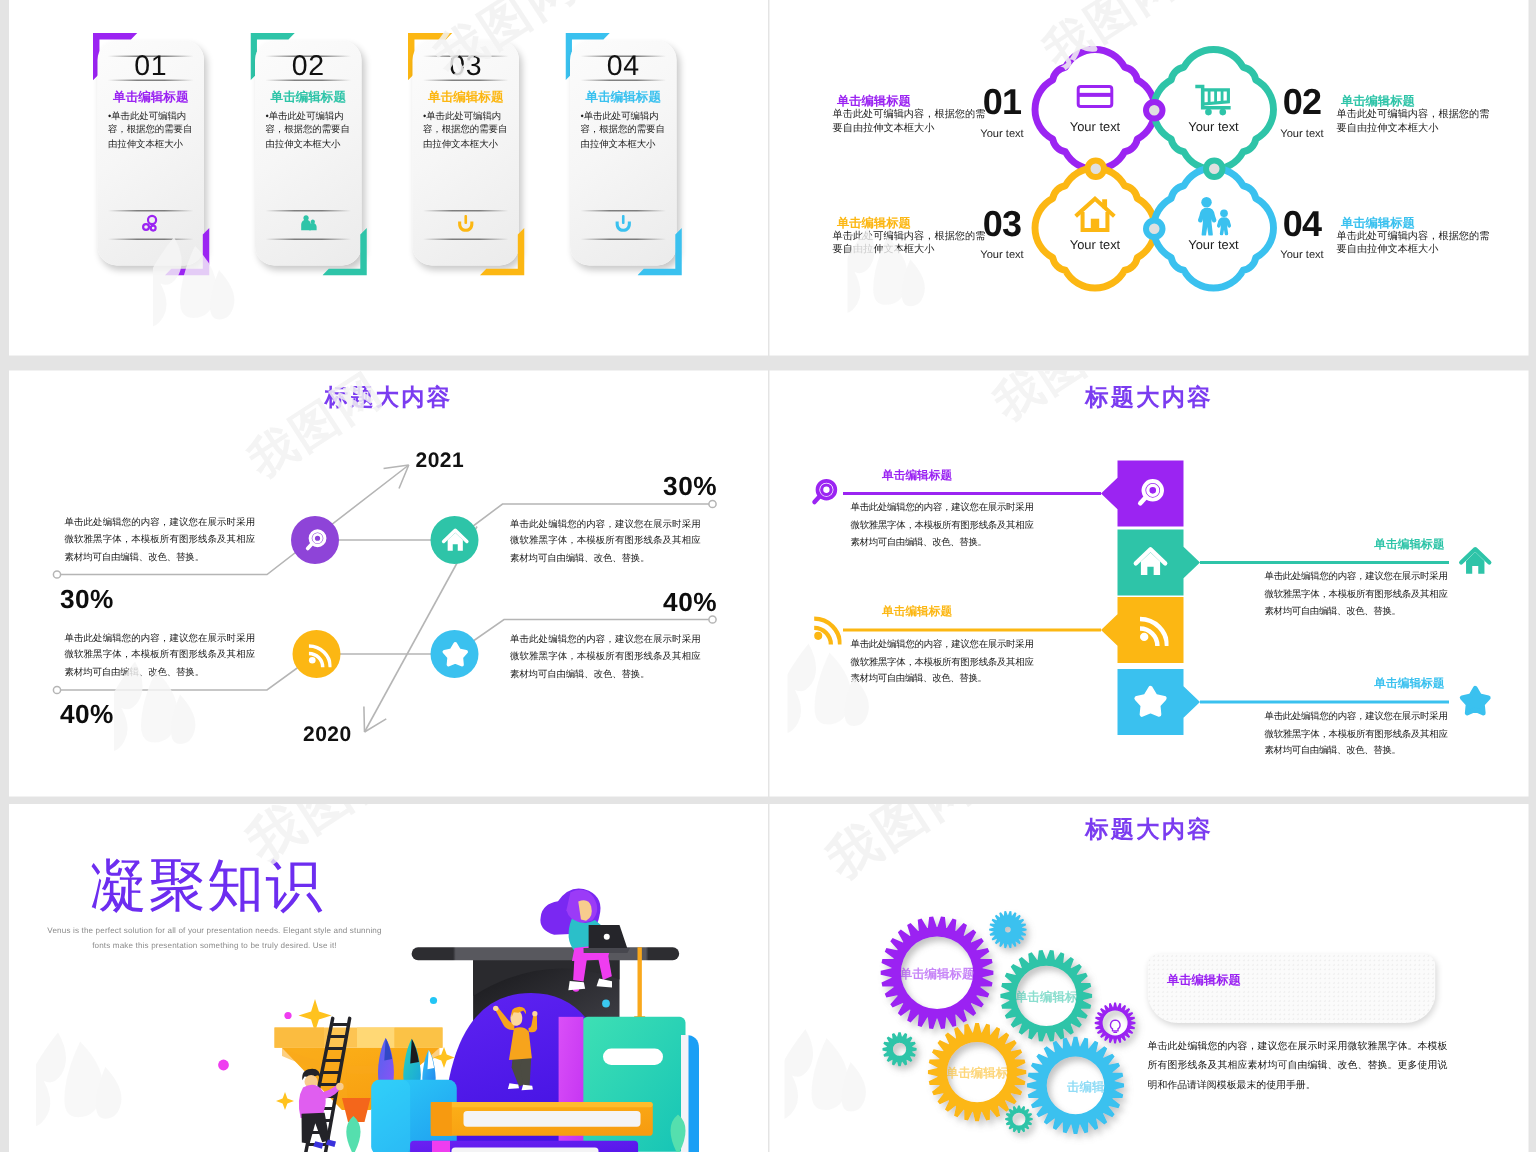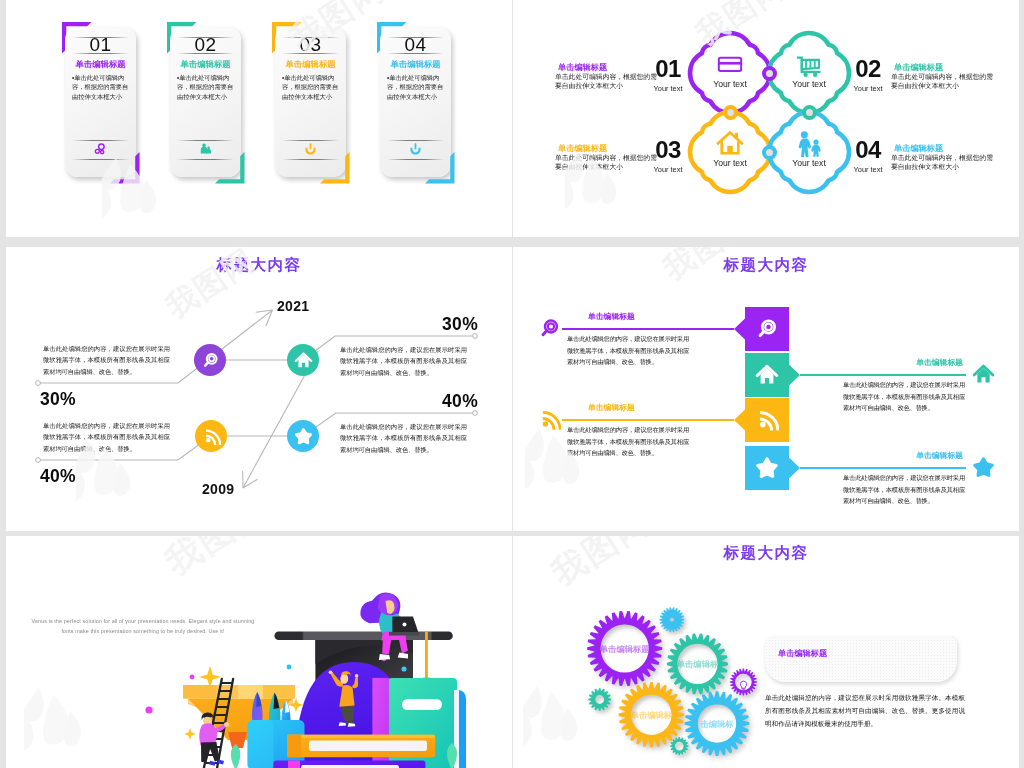--- a/index.html
+++ b/index.html
@@ -201,21 +201,21 @@
         <polyline points="469,89 329,89 297,113" fill="none" stroke="#b5b5b5" stroke-width="1.05"></polyline>
         <circle cx="469" cy="89" r="2.4" fill="#fff" stroke="#b5b5b5" stroke-width="1.0"></circle>
         <polyline points="469,166 330,166 297,189" fill="none" stroke="#b5b5b5" stroke-width="1.05"></polyline>
         <circle cx="469" cy="166" r="2.4" fill="#fff" stroke="#b5b5b5" stroke-width="1.0"></circle>
         <line x1="312" y1="104" x2="237" y2="241" stroke="#b5b5b5" stroke-width="1.05"></line>
         <path d="M237 241 L236.6 224.0 M237 241 L251.5 232.2" fill="none" stroke="#b5b5b5" stroke-width="1.05"></path>
         <line x1="210" y1="113" x2="292" y2="113" stroke="#b5b5b5" stroke-width="1.05"></line>
         <line x1="211" y1="189" x2="292" y2="189" stroke="#b5b5b5" stroke-width="1.05"></line>
       </svg>
 <div style="position:absolute;left:271px;top:51px;font-size:14px;font-weight:bold;color:#111;letter-spacing:0.3px;">2021</div>
-<div style="position:absolute;left:196px;top:234px;font-size:14px;font-weight:bold;color:#111;letter-spacing:0.3px;">2009</div>
+<div style="position:absolute;left:196px;top:234px;font-size:14px;font-weight:bold;color:#111;letter-spacing:0.3px;">2020</div>
 <div style="position:absolute;left:37px;top:96px;width:127px;font-size:6.3px;color:#171717;line-height:1.82;text-align:justify;letter-spacing:-0.1px;">单击此处编辑您的内容，建议您在展示时采用微软雅黑字体，本模板所有图形线条及其相应素材均可自由编辑、改色、替换。</div>
 <div style="position:absolute;left:34px;top:142px;font-size:17.5px;font-weight:bold;color:#0d0d0d;letter-spacing:0.3px;">30%</div>
 <div style="position:absolute;left:37px;top:173px;width:127px;font-size:6.3px;color:#171717;line-height:1.82;text-align:justify;letter-spacing:-0.1px;">单击此处编辑您的内容，建议您在展示时采用微软雅黑字体，本模板所有图形线条及其相应素材均可自由编辑、改色、替换。</div>
 <div style="position:absolute;left:34px;top:219px;font-size:17.5px;font-weight:bold;color:#0d0d0d;letter-spacing:0.3px;">40%</div>
 <div style="position:absolute;left:334px;top:97px;width:127px;font-size:6.3px;color:#171717;line-height:1.82;text-align:justify;letter-spacing:-0.1px;">单击此处编辑您的内容，建议您在展示时采用微软雅黑字体，本模板所有图形线条及其相应素材均可自由编辑、改色、替换。</div>
 <div style="position:absolute;left:400px;top:67px;width:72px;text-align:right;font-size:17.5px;font-weight:bold;color:#0d0d0d;letter-spacing:0.3px;">30%</div>
 <div style="position:absolute;left:334px;top:174px;width:127px;font-size:6.3px;color:#171717;line-height:1.82;text-align:justify;letter-spacing:-0.1px;">单击此处编辑您的内容，建议您在展示时采用微软雅黑字体，本模板所有图形线条及其相应素材均可自由编辑、改色、替换。</div>
 <div style="position:absolute;left:400px;top:144px;width:72px;text-align:right;font-size:17.5px;font-weight:bold;color:#0d0d0d;letter-spacing:0.3px;">40%</div>
 <div style="position:absolute;left:188.0px;top:97.0px;width:32px;height:32px;border-radius:50%;background:#8e44d8;display:flex;align-items:center;justify-content:center;">
         <svg width="19" height="19" viewBox="0 0 24 24">
@@ -310,20 +310,21 @@
           <polygon points="12.00,2.90 15.12,8.21 21.13,9.53 17.04,14.14 17.64,20.27 12.00,17.80 6.36,20.27 6.96,14.14 2.87,9.53 8.88,8.21" fill="#3ac1ef" stroke="#3ac1ef" stroke-width="3.2" stroke-linejoin="round"></polygon>
         </svg></div>
 <div style="position:absolute;left:142px;top:8px;transform:rotate(-33deg) scale(1.0);transform-origin:0 0;font-size:31px;color:#f2f2f2;white-space:nowrap;letter-spacing:2px;font-weight:bold;pointer-events:none;opacity:0.85;">我图网</div>
 <div style="position:absolute;left:12px;top:180px;transform:scale(1.0);transform-origin:0 0;pointer-events:none;opacity:0.8;"><svg width="58" height="62" viewBox="0 0 58 62">
           <path d="M14 2 q9 16 2 27 q-5 7 -11 4 q7 13 2 22 q-4 7 -9 7 q-7 0 -7 -11 q0 -20 23 -49 z" fill="#f6f6f6"></path>
           <path d="M28 8 q17 17 14 33 q-3 15 -15 15 q-9 0 -9 -11 q0 -16 10 -37 z" fill="#f7f7f7"></path>
           <path d="M44 24 q12 13 10 23 q-2 10 -10 10 q-6 0 -6 -9 q0 -10 6 -24 z" fill="#f6f6f6"></path>
         </svg></div>
 </div>
 <div class="slide" style="left:6px;top:536px;width:506px;height:232px;">
+<div style="position:absolute;left:54px;top:36px;font-size:38px;font-weight:normal;color:#6d2df0;letter-spacing:1px;line-height:38px;">凝聚知识</div>
 <div style="position:absolute;left:10px;top:82px;width:254px;text-align:center;font-size:5.4px;color:#8a8a8a;letter-spacing:0.1px;">Venus is the perfect solution for all of your presentation needs. Elegant style and stunning</div>
 <div style="position:absolute;left:10px;top:92px;width:254px;text-align:center;font-size:5.4px;color:#8a8a8a;letter-spacing:0.1px;">fonts make this presentation something to be truly desired. Use it!</div>
 <svg style="position:absolute;left:0;top:0;" width="506" height="232" viewBox="0 0 506 232">
 <defs>
   <linearGradient id="gPurple" x1="0" y1="0" x2="0.35" y2="1">
     <stop offset="0" stop-color="#5f23f2"></stop>
             <stop offset="1" stop-color="#4412e2"></stop>
   </linearGradient>
   <linearGradient id="gOrange" x1="0.1" y1="0" x2="0.8" y2="1">
     <stop offset="0" stop-color="#fcb018"></stop>
@@ -534,21 +535,21 @@
         <path d="M 164.86 176.03 L 171.18 177.55 L 171.18 180.05 L 164.86 181.57 L 164.81 181.99 L 170.63 184.87 L 170.08 187.31 L 163.58 187.39 L 163.44 187.78 L 168.47 191.89 L 167.39 194.15 L 161.03 192.77 L 160.81 193.13 L 164.81 198.26 L 163.25 200.21 L 157.36 197.46 L 157.06 197.76 L 159.81 203.65 L 157.86 205.21 L 152.73 201.21 L 152.37 201.43 L 153.75 207.79 L 151.49 208.87 L 147.38 203.84 L 146.99 203.98 L 146.91 210.48 L 144.47 211.03 L 141.59 205.21 L 141.17 205.26 L 139.65 211.58 L 137.15 211.58 L 135.63 205.26 L 135.21 205.21 L 132.33 211.03 L 129.89 210.48 L 129.81 203.98 L 129.42 203.84 L 125.31 208.87 L 123.05 207.79 L 124.43 201.43 L 124.07 201.21 L 118.94 205.21 L 116.99 203.65 L 119.74 197.76 L 119.44 197.46 L 113.55 200.21 L 111.99 198.26 L 115.99 193.13 L 115.77 192.77 L 109.41 194.15 L 108.33 191.89 L 113.36 187.78 L 113.22 187.39 L 106.72 187.31 L 106.17 184.87 L 111.99 181.99 L 111.94 181.57 L 105.62 180.05 L 105.62 177.55 L 111.94 176.03 L 111.99 175.61 L 106.17 172.73 L 106.72 170.29 L 113.22 170.21 L 113.36 169.82 L 108.33 165.71 L 109.41 163.45 L 115.77 164.83 L 115.99 164.47 L 111.99 159.34 L 113.55 157.39 L 119.44 160.14 L 119.74 159.84 L 116.99 153.95 L 118.94 152.39 L 124.07 156.39 L 124.43 156.17 L 123.05 149.81 L 125.31 148.73 L 129.42 153.76 L 129.81 153.62 L 129.89 147.12 L 132.33 146.57 L 135.21 152.39 L 135.63 152.34 L 137.15 146.02 L 139.65 146.02 L 141.17 152.34 L 141.59 152.39 L 144.47 146.57 L 146.91 147.12 L 146.99 153.62 L 147.38 153.76 L 151.49 148.73 L 153.75 149.81 L 152.37 156.17 L 152.73 156.39 L 157.86 152.39 L 159.81 153.95 L 157.06 159.84 L 157.36 160.14 L 163.25 157.39 L 164.81 159.34 L 160.81 164.47 L 161.03 164.83 L 167.39 163.45 L 168.47 165.71 L 163.44 169.82 L 163.58 170.21 L 170.08 170.29 L 170.63 172.73 L 164.81 175.61 Z M 118.30 178.80 A 20.10 20.10 0 1 0 158.50 178.80 A 20.10 20.10 0 1 0 118.30 178.80 Z" fill="#fcb713" fill-rule="evenodd" filter="url(#gsh)"></path>
         <path d="M 230.06 184.87 L 236.38 186.36 L 236.38 188.84 L 230.06 190.33 L 230.01 190.74 L 235.84 193.60 L 235.29 196.01 L 228.80 196.06 L 228.66 196.45 L 233.71 200.53 L 232.63 202.76 L 226.29 201.36 L 226.07 201.71 L 230.08 206.82 L 228.54 208.75 L 222.67 205.98 L 222.38 206.27 L 225.15 212.14 L 223.22 213.68 L 218.11 209.67 L 217.76 209.89 L 219.16 216.23 L 216.93 217.31 L 212.85 212.26 L 212.46 212.40 L 212.41 218.89 L 210.00 219.44 L 207.14 213.61 L 206.73 213.66 L 205.24 219.98 L 202.76 219.98 L 201.27 213.66 L 200.86 213.61 L 198.00 219.44 L 195.59 218.89 L 195.54 212.40 L 195.15 212.26 L 191.07 217.31 L 188.84 216.23 L 190.24 209.89 L 189.89 209.67 L 184.78 213.68 L 182.85 212.14 L 185.62 206.27 L 185.33 205.98 L 179.46 208.75 L 177.92 206.82 L 181.93 201.71 L 181.71 201.36 L 175.37 202.76 L 174.29 200.53 L 179.34 196.45 L 179.20 196.06 L 172.71 196.01 L 172.16 193.60 L 177.99 190.74 L 177.94 190.33 L 171.62 188.84 L 171.62 186.36 L 177.94 184.87 L 177.99 184.46 L 172.16 181.60 L 172.71 179.19 L 179.20 179.14 L 179.34 178.75 L 174.29 174.67 L 175.37 172.44 L 181.71 173.84 L 181.93 173.49 L 177.92 168.38 L 179.46 166.45 L 185.33 169.22 L 185.62 168.93 L 182.85 163.06 L 184.78 161.52 L 189.89 165.53 L 190.24 165.31 L 188.84 158.97 L 191.07 157.89 L 195.15 162.94 L 195.54 162.80 L 195.59 156.31 L 198.00 155.76 L 200.86 161.59 L 201.27 161.54 L 202.76 155.22 L 205.24 155.22 L 206.73 161.54 L 207.14 161.59 L 210.00 155.76 L 212.41 156.31 L 212.46 162.80 L 212.85 162.94 L 216.93 157.89 L 219.16 158.97 L 217.76 165.31 L 218.11 165.53 L 223.22 161.52 L 225.15 163.06 L 222.38 168.93 L 222.67 169.22 L 228.54 166.45 L 230.08 168.38 L 226.07 173.49 L 226.29 173.84 L 232.63 172.44 L 233.71 174.67 L 228.66 178.75 L 228.80 179.14 L 235.29 179.19 L 235.84 181.60 L 230.01 184.46 Z M 184.80 187.60 A 19.20 19.20 0 1 0 223.20 187.60 A 19.20 19.20 0 1 0 184.80 187.60 Z" fill="#3ac1ef" fill-rule="evenodd" filter="url(#gsh)"></path>
         <path d="M 168.42 82.43 L 171.39 83.09 L 171.39 84.31 L 168.42 84.97 L 168.39 85.16 L 171.05 86.64 L 170.71 87.80 L 167.67 87.60 L 167.59 87.78 L 169.73 89.94 L 169.08 90.96 L 166.22 89.91 L 166.09 90.06 L 167.53 92.74 L 166.62 93.53 L 164.17 91.72 L 164.01 91.83 L 164.64 94.80 L 163.53 95.31 L 161.70 92.88 L 161.51 92.94 L 161.28 95.97 L 160.08 96.14 L 159.00 93.30 L 158.80 93.30 L 157.72 96.14 L 156.52 95.97 L 156.29 92.94 L 156.10 92.88 L 154.27 95.31 L 153.16 94.80 L 153.79 91.83 L 153.63 91.72 L 151.18 93.53 L 150.27 92.74 L 151.71 90.06 L 151.58 89.91 L 148.72 90.96 L 148.07 89.94 L 150.21 87.78 L 150.13 87.60 L 147.09 87.80 L 146.75 86.64 L 149.41 85.16 L 149.38 84.97 L 146.41 84.31 L 146.41 83.09 L 149.38 82.43 L 149.41 82.24 L 146.75 80.76 L 147.09 79.60 L 150.13 79.80 L 150.21 79.62 L 148.07 77.46 L 148.72 76.44 L 151.58 77.49 L 151.71 77.34 L 150.27 74.66 L 151.18 73.87 L 153.63 75.68 L 153.79 75.57 L 153.16 72.60 L 154.27 72.09 L 156.10 74.52 L 156.29 74.46 L 156.52 71.43 L 157.72 71.26 L 158.80 74.10 L 159.00 74.10 L 160.08 71.26 L 161.28 71.43 L 161.51 74.46 L 161.70 74.52 L 163.53 72.09 L 164.64 72.60 L 164.01 75.57 L 164.17 75.68 L 166.62 73.87 L 167.53 74.66 L 166.09 77.34 L 166.22 77.49 L 169.08 76.44 L 169.73 77.46 L 167.59 79.62 L 167.67 79.80 L 170.71 79.60 L 171.05 80.76 L 168.39 82.24 Z M 157.00 83.70 A 1.90 1.90 0 1 0 160.80 83.70 A 1.90 1.90 0 1 0 157.00 83.70 Z" fill="#3ac1ef" fill-rule="evenodd" filter="url(#gsh)"></path>
         <path d="M 95.16 161.94 L 98.07 162.74 L 98.07 164.26 L 95.16 165.06 L 95.11 165.29 L 97.50 167.15 L 96.92 168.56 L 93.92 168.18 L 93.78 168.38 L 95.28 171.01 L 94.21 172.08 L 91.58 170.58 L 91.38 170.72 L 91.76 173.72 L 90.35 174.30 L 88.49 171.91 L 88.26 171.96 L 87.46 174.87 L 85.94 174.87 L 85.14 171.96 L 84.91 171.91 L 83.05 174.30 L 81.64 173.72 L 82.02 170.72 L 81.82 170.58 L 79.19 172.08 L 78.12 171.01 L 79.62 168.38 L 79.48 168.18 L 76.48 168.56 L 75.90 167.15 L 78.29 165.29 L 78.24 165.06 L 75.33 164.26 L 75.33 162.74 L 78.24 161.94 L 78.29 161.71 L 75.90 159.85 L 76.48 158.44 L 79.48 158.82 L 79.62 158.62 L 78.12 155.99 L 79.19 154.92 L 81.82 156.42 L 82.02 156.28 L 81.64 153.28 L 83.05 152.70 L 84.91 155.09 L 85.14 155.04 L 85.94 152.13 L 87.46 152.13 L 88.26 155.04 L 88.49 155.09 L 90.35 152.70 L 91.76 153.28 L 91.38 156.28 L 91.58 156.42 L 94.21 154.92 L 95.28 155.99 L 93.78 158.62 L 93.92 158.82 L 96.92 158.44 L 97.50 159.85 L 95.11 161.71 Z M 82.30 163.50 A 4.40 4.40 0 1 0 91.10 163.50 A 4.40 4.40 0 1 0 82.30 163.50 Z" fill="#2ec4a8" fill-rule="evenodd" filter="url(#gsh)"></path>
         <path d="M 240.92 144.71 L 243.99 145.39 L 243.99 146.61 L 240.92 147.29 L 240.90 147.48 L 243.68 148.93 L 243.37 150.10 L 240.23 149.97 L 240.16 150.15 L 242.47 152.27 L 241.86 153.32 L 238.87 152.38 L 238.75 152.53 L 240.43 155.18 L 239.58 156.03 L 236.93 154.35 L 236.78 154.47 L 237.72 157.46 L 236.67 158.07 L 234.55 155.76 L 234.37 155.83 L 234.50 158.97 L 233.33 159.28 L 231.88 156.50 L 231.69 156.52 L 231.01 159.59 L 229.79 159.59 L 229.11 156.52 L 228.92 156.50 L 227.47 159.28 L 226.30 158.97 L 226.43 155.83 L 226.25 155.76 L 224.13 158.07 L 223.08 157.46 L 224.02 154.47 L 223.87 154.35 L 221.22 156.03 L 220.37 155.18 L 222.05 152.53 L 221.93 152.38 L 218.94 153.32 L 218.33 152.27 L 220.64 150.15 L 220.57 149.97 L 217.43 150.10 L 217.12 148.93 L 219.90 147.48 L 219.88 147.29 L 216.81 146.61 L 216.81 145.39 L 219.88 144.71 L 219.90 144.52 L 217.12 143.07 L 217.43 141.90 L 220.57 142.03 L 220.64 141.85 L 218.33 139.73 L 218.94 138.68 L 221.93 139.62 L 222.05 139.47 L 220.37 136.82 L 221.22 135.97 L 223.87 137.65 L 224.02 137.53 L 223.08 134.54 L 224.13 133.93 L 226.25 136.24 L 226.43 136.17 L 226.30 133.03 L 227.47 132.72 L 228.92 135.50 L 229.11 135.48 L 229.79 132.41 L 231.01 132.41 L 231.69 135.48 L 231.88 135.50 L 233.33 132.72 L 234.50 133.03 L 234.37 136.17 L 234.55 136.24 L 236.67 133.93 L 237.72 134.54 L 236.78 137.53 L 236.93 137.65 L 239.58 135.97 L 240.43 136.82 L 238.75 139.47 L 238.87 139.62 L 241.86 138.68 L 242.47 139.73 L 240.16 141.85 L 240.23 142.03 L 243.37 141.90 L 243.68 143.07 L 240.90 144.52 Z M 222.10 146.00 A 8.30 8.30 0 1 0 238.70 146.00 A 8.30 8.30 0 1 0 222.10 146.00 Z" fill="#9b24f2" fill-rule="evenodd" filter="url(#gsh)"></path>
         <path d="M 173.18 208.83 L 175.48 209.49 L 175.48 210.71 L 173.18 211.37 L 173.15 211.56 L 175.02 213.05 L 174.55 214.18 L 172.17 213.91 L 172.07 214.07 L 173.22 216.16 L 172.36 217.02 L 170.27 215.87 L 170.11 215.97 L 170.38 218.35 L 169.25 218.82 L 167.76 216.95 L 167.57 216.98 L 166.91 219.28 L 165.69 219.28 L 165.03 216.98 L 164.84 216.95 L 163.35 218.82 L 162.22 218.35 L 162.49 215.97 L 162.33 215.87 L 160.24 217.02 L 159.38 216.16 L 160.53 214.07 L 160.43 213.91 L 158.05 214.18 L 157.58 213.05 L 159.45 211.56 L 159.42 211.37 L 157.12 210.71 L 157.12 209.49 L 159.42 208.83 L 159.45 208.64 L 157.58 207.15 L 158.05 206.02 L 160.43 206.29 L 160.53 206.13 L 159.38 204.04 L 160.24 203.18 L 162.33 204.33 L 162.49 204.23 L 162.22 201.85 L 163.35 201.38 L 164.84 203.25 L 165.03 203.22 L 165.69 200.92 L 166.91 200.92 L 167.57 203.22 L 167.76 203.25 L 169.25 201.38 L 170.38 201.85 L 170.11 204.23 L 170.27 204.33 L 172.36 203.18 L 173.22 204.04 L 172.07 206.13 L 172.17 206.29 L 174.55 206.02 L 175.02 207.15 L 173.15 208.64 Z M 162.00 210.10 A 4.30 4.30 0 1 0 170.60 210.10 A 4.30 4.30 0 1 0 162.00 210.10 Z" fill="#2ec4a8" fill-rule="evenodd" filter="url(#gsh)"></path>
       </svg>
 <div style="position:absolute;left:56.7px;top:107.5px;width:110px;text-align:center;font-size:8.3px;font-weight:bold;color:#9b24f2;opacity:.55;">单击编辑标题</div>
 <div style="position:absolute;left:129.5px;top:122.9px;width:110px;text-align:center;font-size:8.3px;font-weight:bold;color:#2ec4a8;opacity:.55;">单击编辑标</div>
 <div style="position:absolute;left:83.4px;top:173.8px;width:110px;text-align:center;font-size:8.3px;font-weight:bold;color:#fcb713;opacity:.55;">单击编辑标</div>
-<div style="position:absolute;left:149.0px;top:182.6px;width:110px;text-align:center;font-size:8.3px;font-weight:bold;color:#3ac1ef;opacity:.55;">击编辑标</div>
+<div style="position:absolute;left:160px;top:182.6px;width:110px;text-align:center;font-size:8.3px;font-weight:bold;color:#3ac1ef;opacity:.55;">击编辑标</div>
 <div style="position:absolute;left:224.9px;top:140.5px;width:11px;height:11px;"><svg width="11" height="11" viewBox="0 0 24 24">
           <path d="M12 2.4a7 7 0 0 0-4 12.7V18h8v-2.9A7 7 0 0 0 12 2.4z" fill="none" stroke="#9b24f2" stroke-width="2"></path>
           <rect x="9" y="19" width="6" height="2" rx="1" fill="#9b24f2"></rect>
         </svg></div>
 <div style="position:absolute;left:30px;top:22px;transform:rotate(-33deg) scale(1.1);transform-origin:0 0;font-size:31px;color:#f2f2f2;white-space:nowrap;letter-spacing:2px;font-weight:bold;pointer-events:none;opacity:0.85;">我图网</div>
 <div style="position:absolute;left:10px;top:148px;transform:scale(1.0);transform-origin:0 0;pointer-events:none;opacity:0.8;"><svg width="58" height="62" viewBox="0 0 58 62">
           <path d="M14 2 q9 16 2 27 q-5 7 -11 4 q7 13 2 22 q-4 7 -9 7 q-7 0 -7 -11 q0 -20 23 -49 z" fill="#f6f6f6"></path>
           <path d="M28 8 q17 17 14 33 q-3 15 -15 15 q-9 0 -9 -11 q0 -16 10 -37 z" fill="#f7f7f7"></path>
           <path d="M44 24 q12 13 10 23 q-2 10 -10 10 q-6 0 -6 -9 q0 -10 6 -24 z" fill="#f6f6f6"></path>
         </svg></div>

